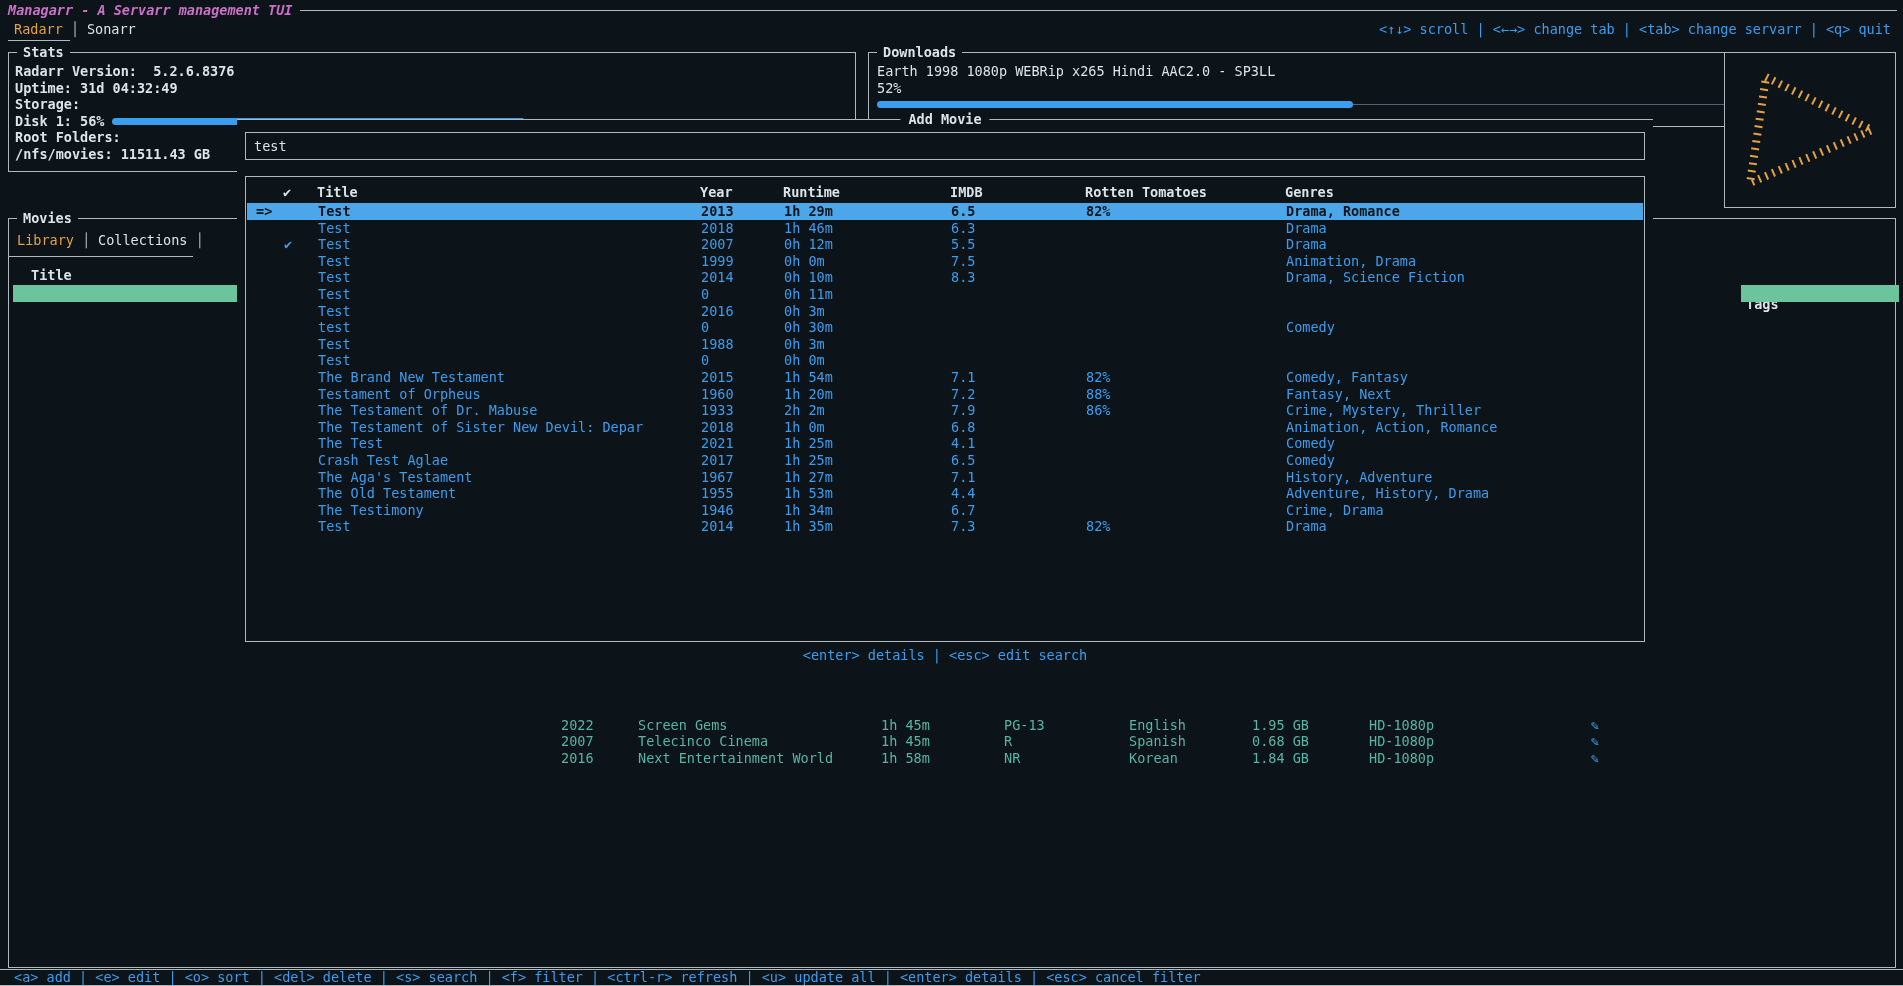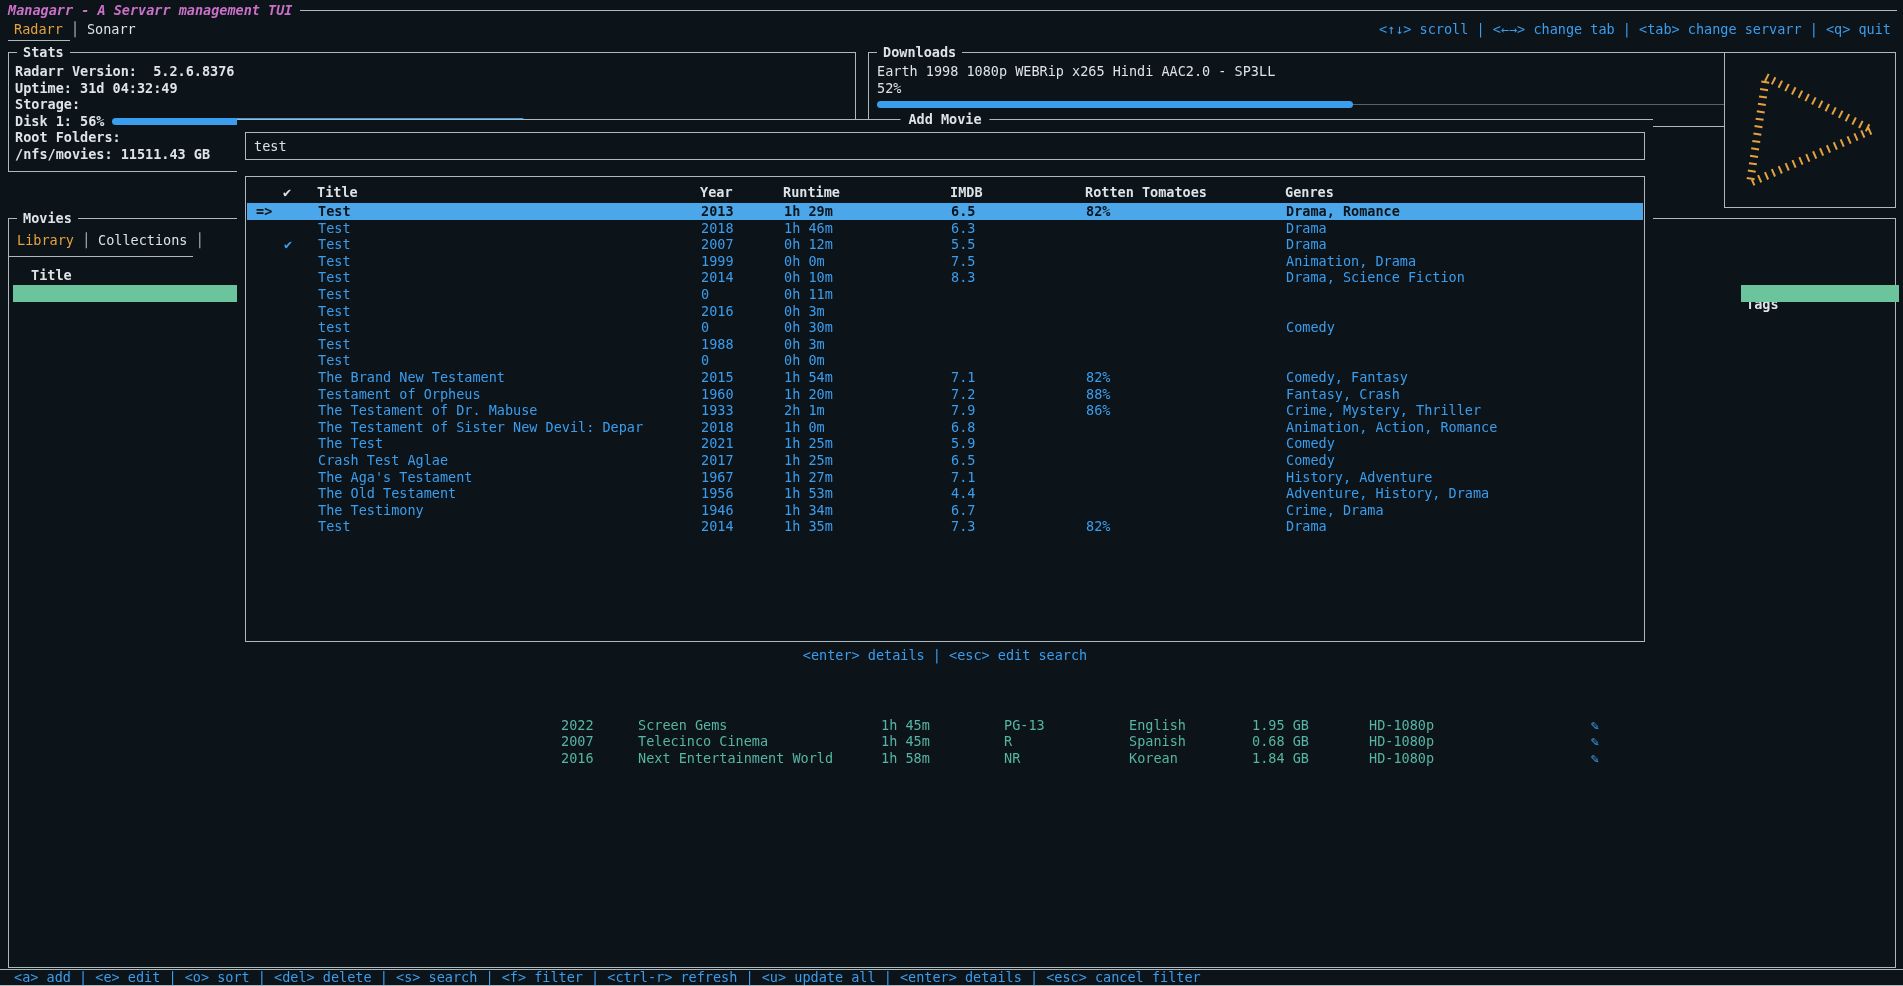--- a/index.html
+++ b/index.html
@@ -449,49 +449,49 @@
             <span class="rcol rc-genres">Comedy, Fantasy</span>
           </div>
           <div class="result-row">
 
             <span class="rcol rc-check"></span>
             <span class="rcol rc-title">Testament of Orpheus</span>
             <span class="rcol rc-year">1960</span>
             <span class="rcol rc-runtime">1h 20m</span>
             <span class="rcol rc-imdb">7.2</span>
             <span class="rcol rc-rt">88%</span>
-            <span class="rcol rc-genres">Fantasy, Crash</span>
+            <span class="rcol rc-genres">Fantasy, Next</span>
           </div>
           <div class="result-row">
 
             <span class="rcol rc-check"></span>
             <span class="rcol rc-title">The Testament of Dr. Mabuse</span>
             <span class="rcol rc-year">1933</span>
-            <span class="rcol rc-runtime">2h 1m</span>
+            <span class="rcol rc-runtime">2h 2m</span>
             <span class="rcol rc-imdb">7.9</span>
             <span class="rcol rc-rt">86%</span>
             <span class="rcol rc-genres">Crime, Mystery, Thriller</span>
           </div>
           <div class="result-row">
 
             <span class="rcol rc-check"></span>
             <span class="rcol rc-title">The Testament of Sister New Devil: Depar</span>
             <span class="rcol rc-year">2018</span>
             <span class="rcol rc-runtime">1h 0m</span>
             <span class="rcol rc-imdb">6.8</span>
             <span class="rcol rc-rt"></span>
             <span class="rcol rc-genres">Animation, Action, Romance</span>
           </div>
           <div class="result-row">
 
             <span class="rcol rc-check"></span>
             <span class="rcol rc-title">The Test</span>
             <span class="rcol rc-year">2021</span>
             <span class="rcol rc-runtime">1h 25m</span>
-            <span class="rcol rc-imdb">5.9</span>
+            <span class="rcol rc-imdb">4.1</span>
             <span class="rcol rc-rt"></span>
             <span class="rcol rc-genres">Comedy</span>
           </div>
           <div class="result-row">
 
             <span class="rcol rc-check"></span>
             <span class="rcol rc-title">Crash Test Aglae</span>
             <span class="rcol rc-year">2017</span>
             <span class="rcol rc-runtime">1h 25m</span>
             <span class="rcol rc-imdb">6.5</span>
@@ -505,21 +505,21 @@
             <span class="rcol rc-year">1967</span>
             <span class="rcol rc-runtime">1h 27m</span>
             <span class="rcol rc-imdb">7.1</span>
             <span class="rcol rc-rt"></span>
             <span class="rcol rc-genres">History, Adventure</span>
           </div>
           <div class="result-row">
 
             <span class="rcol rc-check"></span>
             <span class="rcol rc-title">The Old Testament</span>
-            <span class="rcol rc-year">1956</span>
+            <span class="rcol rc-year">1955</span>
             <span class="rcol rc-runtime">1h 53m</span>
             <span class="rcol rc-imdb">4.4</span>
             <span class="rcol rc-rt"></span>
             <span class="rcol rc-genres">Adventure, History, Drama</span>
           </div>
           <div class="result-row">
 
             <span class="rcol rc-check"></span>
             <span class="rcol rc-title">The Testimony</span>
             <span class="rcol rc-year">1946</span>

